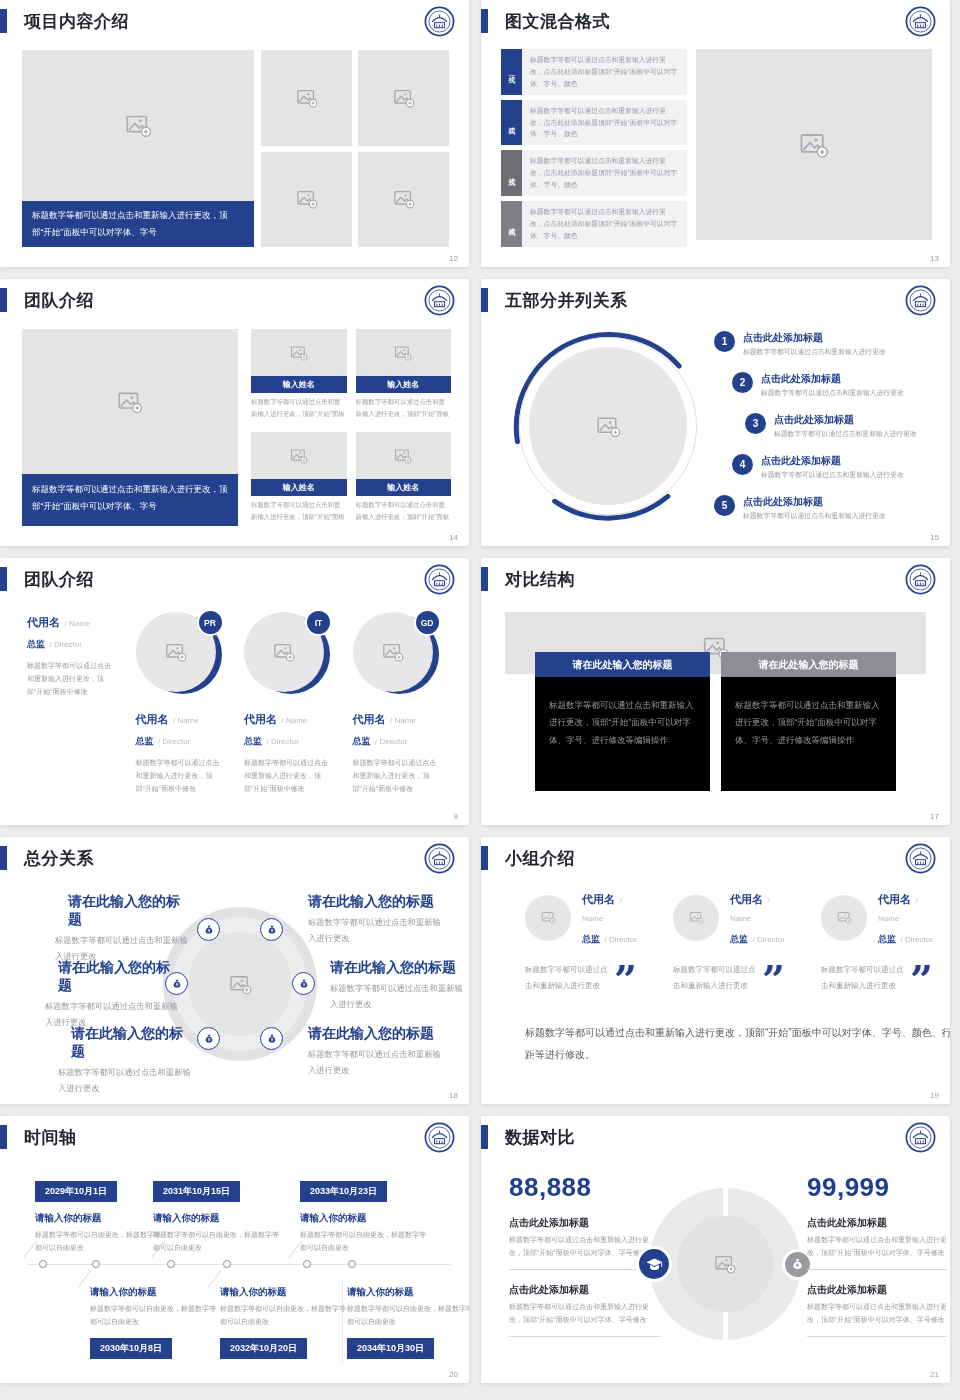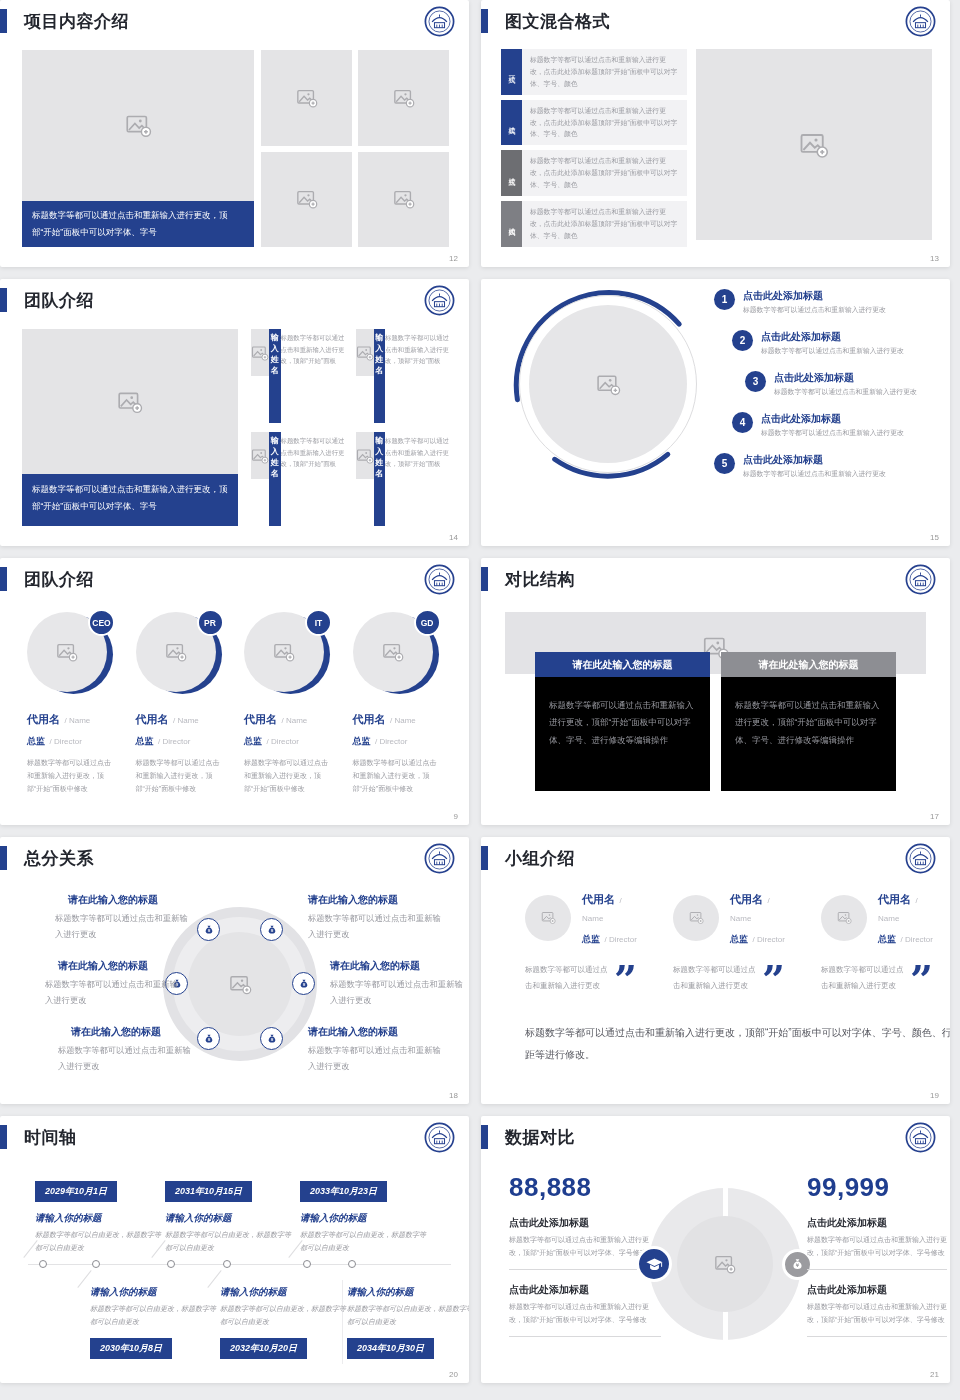--- a/index.html
+++ b/index.html
@@ -38,21 +38,21 @@
   .tab-g2{background:#7E7F84;}
   .s13-text{flex:1;background:var(--lt);color:var(--txt2);font-size:6.8px;line-height:1.75;padding:5px 8px;display:flex;align-items:center;}
   .s13-img{flex:1;}
 
   
   .s14-body{display:flex;gap:13px;padding:8px 18px 0 22px;height:205px;}
   .s14-left{width:216px;display:flex;flex-direction:column;}
   .s14-img{height:145px;}
   .s14-cap{flex:1;background:var(--blue);color:#fff;font-size:8.5px;line-height:1.95;padding:7px 10px;}
   .s14-grid{flex:1;display:grid;grid-template-columns:1fr 1fr;gap:9px 9px;}
-  .s14-card{display:flex;flex-direction:row;}
+  .s14-card{display:flex;flex-direction:column;}
   .s14-cimg{height:47px;}
   .s14-cname{background:var(--blue);color:#fff;font-size:8px;font-weight:700;text-align:center;padding:3px 0;}
   .s14-ctext{font-size:6.4px;color:var(--txt2);line-height:1.8;padding-top:3px;}
 
   
   .s15-body{position:relative;height:212px;}
   .s15-circle{position:absolute;left:26px;top:4px;width:202px;height:202px;}
   .s15-circle svg.arcs{position:absolute;inset:0;width:100%;height:100%;}
   .s15-ring{position:absolute;inset:12px;border:1px solid #DDDDDF;border-radius:50%;}
   .s15-inner{position:absolute;inset:22px;border-radius:50%;background:#E6E6E8;display:flex;align-items:center;justify-content:center;}
@@ -88,41 +88,41 @@
   .s17-colb{background:#000000;height:114px;padding:20px 14px 0;font-size:8.5px;color:var(--txt);line-height:2.05;}
 
   
   .s18-canvas{position:relative;height:220px;}
   .s18-outer{position:absolute;left:163px;top:28px;width:154px;height:154px;border-radius:50%;background:#EDEDEF;border:10px solid #E2E2E5;}
   .s18-inner{position:absolute;left:188px;top:53px;width:104px;height:104px;border-radius:50%;background:#E4E4E6;display:flex;align-items:center;justify-content:center;}
   .s18-bag{position:absolute;width:23px;height:23px;border-radius:50%;background:#fff;border:1.5px solid var(--blue);color:var(--blue);display:flex;align-items:center;justify-content:center;}
   .s18-bag svg{width:12px;height:12px;}
   .s18-bag .sym{fill:#fff;}
   .s18-block{position:absolute;width:138px;}
-  .s18-bh{font-size:10px;font-weight:700;color:var(--blue);margin-bottom:4px;}
+  .s18-bh{font-size:14px;font-weight:700;color:var(--blue);margin-bottom:4px;}
   .pad .s18-bh{padding-left:13px;}
   .s18-bt{font-size:8.3px;color:var(--txt);line-height:1.9;}
 
   
   .s19-body{padding:10px 38px 0 44px;}
   .s19-row{display:grid;grid-template-columns:repeat(3,1fr);gap:0 36px;}
   .s19-head{display:flex;align-items:center;gap:11px;margin-bottom:16px;}
   .s19-ava{width:46px;height:46px;border-radius:50%;background:#E6E6E8;display:flex;align-items:center;justify-content:center;flex:none;}
   .s19-tw{display:flex;gap:5px;}
   .s19-text{font-size:7.5px;color:var(--txt2);line-height:2.15;width:84px;}
   .s19-quote{color:var(--blue);font-size:40px;font-weight:700;line-height:.9;align-self:flex-end;font-family:"DejaVu Serif","Liberation Serif",serif;}
   .s19-footer{margin-top:24px;font-size:10px;color:#55565E;line-height:2.15;width:428px;}
 
   
   .s20-canvas{position:relative;height:218px;}
   .s20-line{position:absolute;left:28px;right:18px;top:106px;height:1px;background:#E3E3E5;}
   .s20-dot{position:absolute;top:102px;width:8px;height:8px;border:1.5px solid #8B8C92;border-radius:50%;background:#fff;}
   .s20-tick{position:absolute;width:1px;height:22px;background:#DEDEE0;transform:rotate(38deg);}
   .s20-vline{position:absolute;width:1px;background:#ECECEE;}
-  .s20-g{position:absolute;width:126px;font-style:italic;}
+  .s20-g{position:absolute;width:126px;}
   .s20-date{display:inline-block;background:var(--blue);color:#fff;font-size:9px;font-weight:700;padding:4px 10px;}
   .s20-h{font-size:9.5px;font-weight:700;color:var(--blue);margin:10px 0 4px;}
   .s20-bot .s20-h{margin-top:0;}
   .s20-t{font-size:7px;color:var(--txt2);line-height:1.85;}
   .s20-bot .s20-date{margin-top:9px;}
 
   
   .s21-canvas{position:relative;height:218px;}
   .s21-col{position:absolute;top:14px;width:152px;}
   .s21-num{font-size:26px;font-weight:700;color:#1F3E8F;letter-spacing:.5px;}
@@ -357,20 +357,32 @@
             </div>
           <div class="s14-cname">输入姓名</div>
           <div class="s14-ctext">标题数字等都可以通过点击和重新输入进行更改，顶部“开始”面板</div>
         </div>
       </div>
     </div>
     <span class="pagenum">14</span>
   </section>
 
   <section class="slide">
+    <header class="s-head">
+      <span class="accent"></span>
+      <h2 class="s-title">五部分并列关系</h2>
+      <span class="logo"><svg viewBox="0 0 40 40">
+            <circle cx="20" cy="20" r="18.2" fill="#fff" stroke="#26418F" stroke-width="2.2"></circle>
+            <circle cx="20" cy="20" r="13.6" fill="none" stroke="#26418F" stroke-width="1"></circle>
+            <path d="M10.5 20.5 Q20 9.5 29.5 20.5" fill="none" stroke="#26418F" stroke-width="1.8"></path>
+            <path d="M20 11v3" stroke="#26418F" stroke-width="1.2"></path>
+            <rect x="13.5" y="21.5" width="13" height="6.5" fill="none" stroke="#26418F" stroke-width="1.3"></rect>
+            <path d="M16.5 28v-4M20 28v-4M23.5 28v-4" stroke="#26418F" stroke-width="1.1"></path>
+          </svg></span>
+    </header>
     <div class="s15-body">
       <div class="s15-circle">
         <svg class="arcs" viewBox="0 0 202 202">
           <path d="M 10.4 116.7 A 93 93 0 0 1 172.2 41.2" fill="none" stroke="#24418E" stroke-width="5" stroke-linecap="round"></path>
           <path d="M 47.7 176.3 A 93 93 0 0 0 160.8 171.4" fill="none" stroke="#24418E" stroke-width="5" stroke-linecap="round"></path>
         </svg>
         <span class="s15-ring"></span>
         <div class="s15-inner">
             <span class="phi" style="width:25px;height:25px">
               <svg viewBox="0 0 24 24" fill="none">
@@ -432,35 +444,20 @@
             <circle cx="20" cy="20" r="18.2" fill="#fff" stroke="#26418F" stroke-width="2.2"></circle>
             <circle cx="20" cy="20" r="13.6" fill="none" stroke="#26418F" stroke-width="1"></circle>
             <path d="M10.5 20.5 Q20 9.5 29.5 20.5" fill="none" stroke="#26418F" stroke-width="1.8"></path>
             <path d="M20 11v3" stroke="#26418F" stroke-width="1.2"></path>
             <rect x="13.5" y="21.5" width="13" height="6.5" fill="none" stroke="#26418F" stroke-width="1.3"></rect>
             <path d="M16.5 28v-4M20 28v-4M23.5 28v-4" stroke="#26418F" stroke-width="1.1"></path>
           </svg></span>
     </header>
     <div class="s16-body">
       <div>
-        <div class="s16-ava">
-          <span class="s16-cres"></span>
-          <span class="s16-face ph">
-              <span class="phi" style="width:22px;height:22px">
-                <svg viewBox="0 0 24 24" fill="none">
-                  <rect x="2" y="4" width="17" height="13.5" rx="1.2" stroke="#ACACB0" stroke-width="1.5"></rect>
-                  <circle cx="13.6" cy="8" r="1.25" fill="#ACACB0"></circle>
-                  <path d="M3.5 16 L8.8 10.2 L12.6 14.2 L15 12.2 L18.4 15.6" stroke="#ACACB0" stroke-width="1.5" fill="none"></path>
-                  <circle cx="18.6" cy="17.6" r="4" fill="#fff" stroke="#ACACB0" stroke-width="1.3"></circle>
-                  <path d="M18.6 15.9v3.4M16.9 17.6h3.4" stroke="#ACACB0" stroke-width="1.3"></path>
-                </svg>
-              </span>
-            </span>
-          <span class="s16-badge">CEO</span>
-        </div>
         <div><span class="nm-cn">代用名</span> <span class="nm-en">/ Name</span></div>
         <div class="s16-role"><span class="rl-cn">总监</span> <span class="nm-en">/ Director</span></div>
         <div class="s16-text">标题数字等都可以通过点击和重新输入进行更改，顶部“开始”面板中修改</div>
       </div>
       <div>
         <div class="s16-ava">
           <span class="s16-cres"></span>
           <span class="s16-face ph">
               <span class="phi" style="width:22px;height:22px">
                 <svg viewBox="0 0 24 24" fill="none">
@@ -772,21 +769,21 @@
       <span class="s20-dot" style="left:92px"></span>
       <span class="s20-dot" style="left:167px"></span>
       <span class="s20-dot" style="left:223px"></span>
       <span class="s20-dot" style="left:303px"></span>
       <span class="s20-dot" style="left:348px"></span>
       <div class="s20-g" style="left:35px;top:22px">
         <span class="s20-date">2029年10月1日</span>
         <div class="s20-h">请输入你的标题</div>
         <div class="s20-t">标题数字等都可以自由更改，标题数字等都可以自由更改</div>
       </div>
-      <div class="s20-g" style="left:165px;top:22px">
+      <div class="s20-g" style="left:153px;top:22px">
         <span class="s20-date">2031年10月15日</span>
         <div class="s20-h">请输入你的标题</div>
         <div class="s20-t">标题数字等都可以自由更改，标题数字等都可以自由更改</div>
       </div>
       <div class="s20-g" style="left:300px;top:22px">
         <span class="s20-date">2033年10月23日</span>
         <div class="s20-h">请输入你的标题</div>
         <div class="s20-t">标题数字等都可以自由更改，标题数字等都可以自由更改</div>
       </div>
       <div class="s20-g s20-bot" style="left:90px;top:128px">

